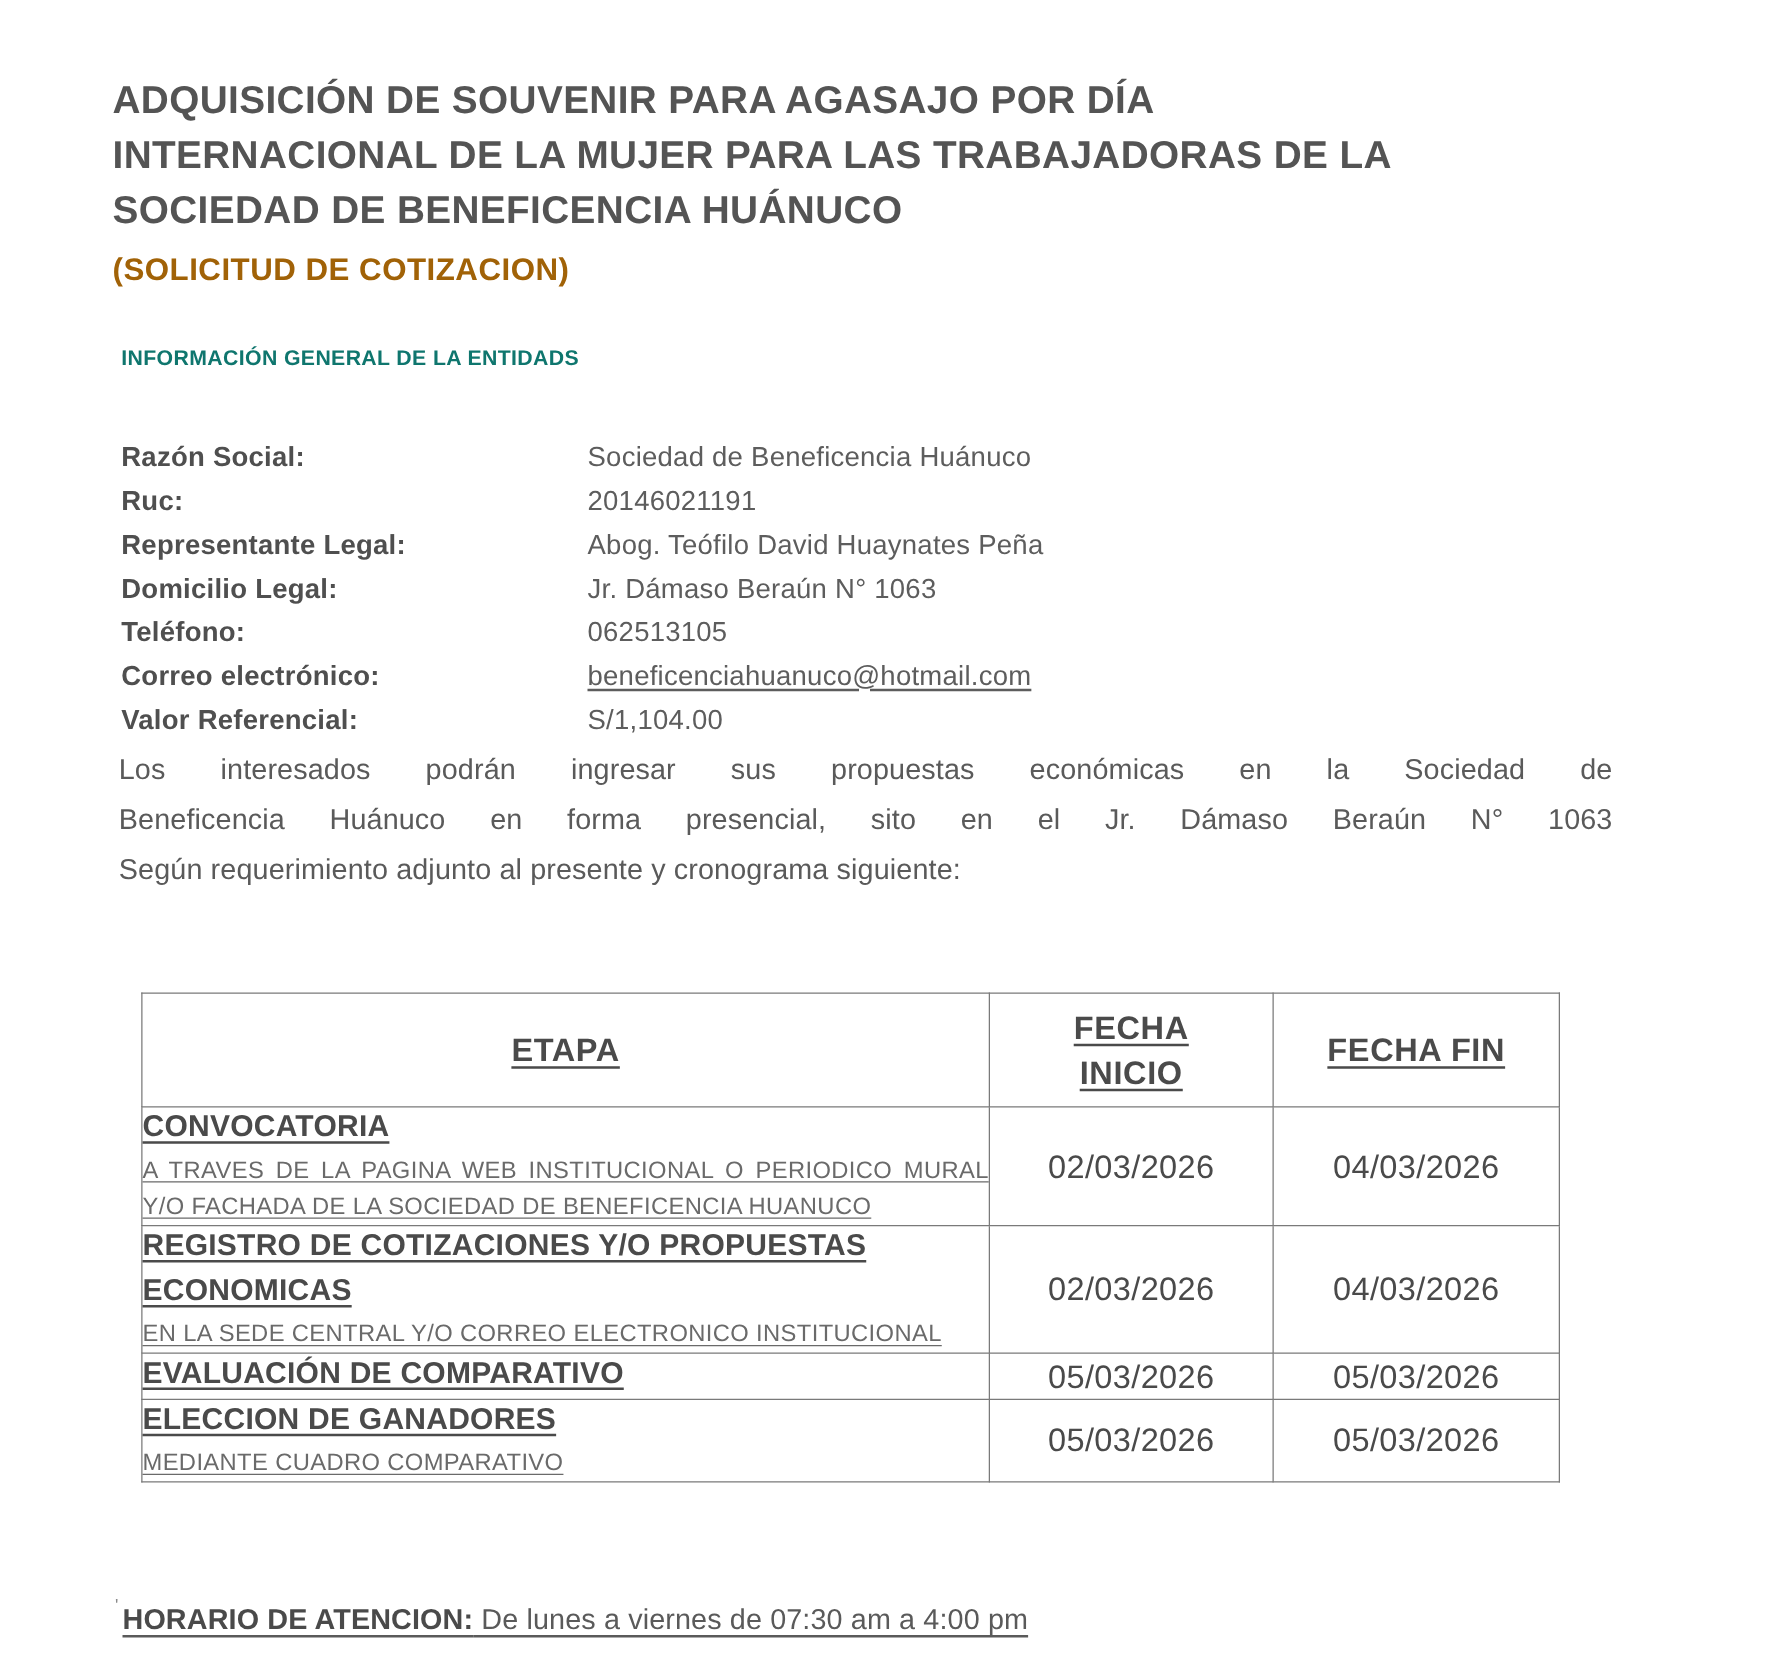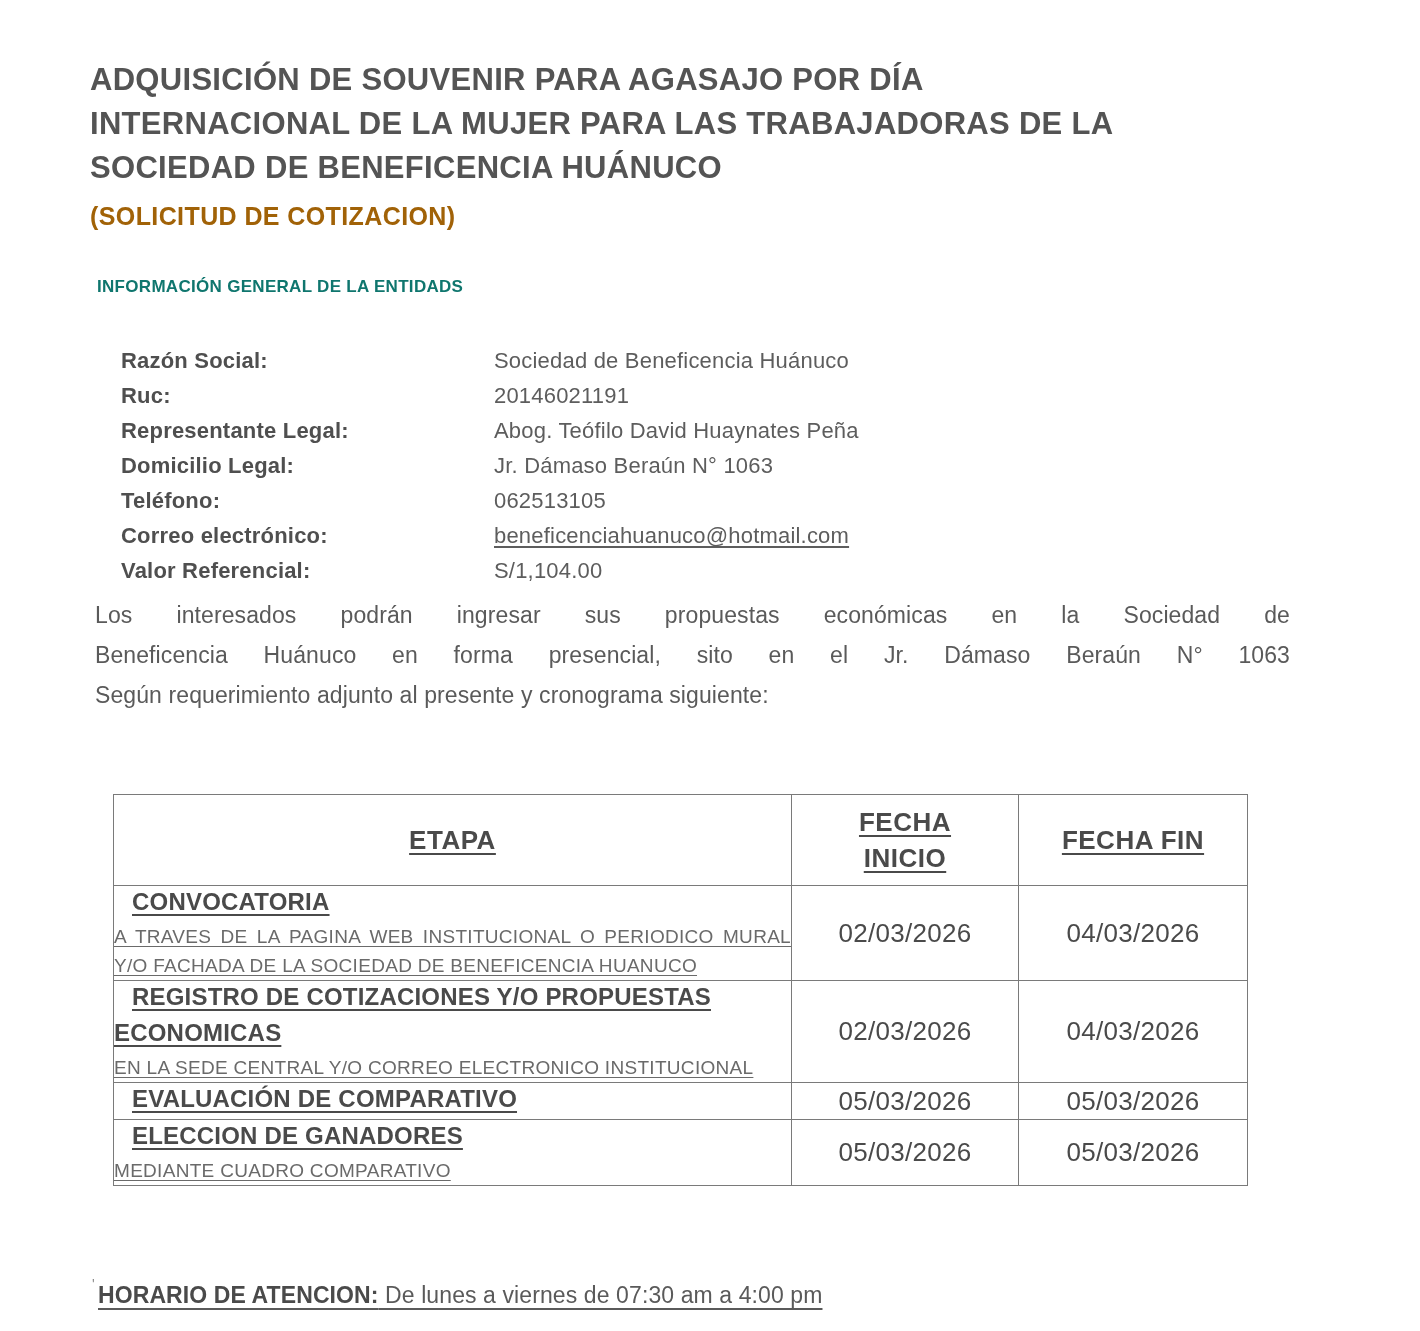--- a/index.html
+++ b/index.html
@@ -59,23 +59,22 @@
 
   
   .info-block {
     position: absolute;
     top: 348px;
     left: 97px;
     width: 1210px;
   }
   .info-row {
     display: flex;
-    align-items: flex-start;
+    align-items: center;
     height: 35px;
-    margin-left: 24px;
   }
   .info-label {
     width: 373px;
     flex: 0 0 373px;
     font-size: 22px;
     font-weight: 700;
     color: #4f4f4f;
     letter-spacing: 0.2px;
   }
   .info-value {
@@ -147,21 +146,20 @@
   .etapa-main {
     font-size: 24px;
     font-weight: 700;
     color: #4a4a4a;
     letter-spacing: 0.2px;
     line-height: 32px;
     text-decoration: underline;
     text-underline-offset: 4px;
     text-decoration-thickness: 2px;
     display: inline;
-    margin-left: 18px;
   }
   .etapa-main-block {
     display: block;
     line-height: 34px;
   }
   .etapa-sub {
     display: block;
     font-size: 19px;
     font-weight: 400;
     color: #6a6a6a;

